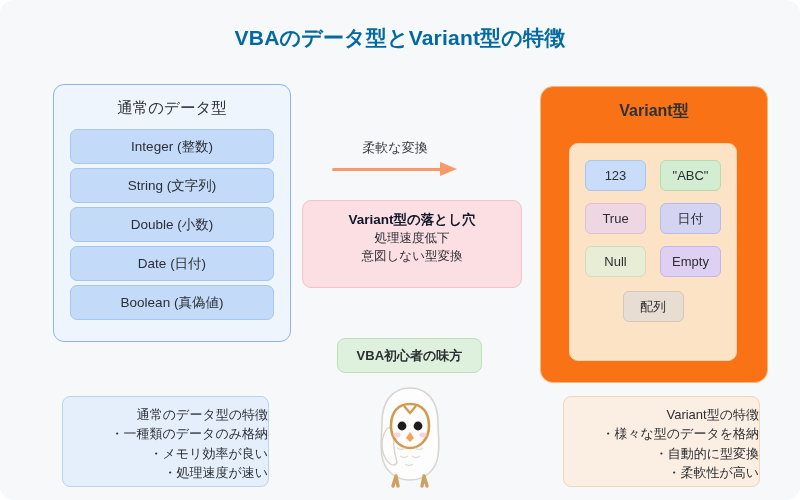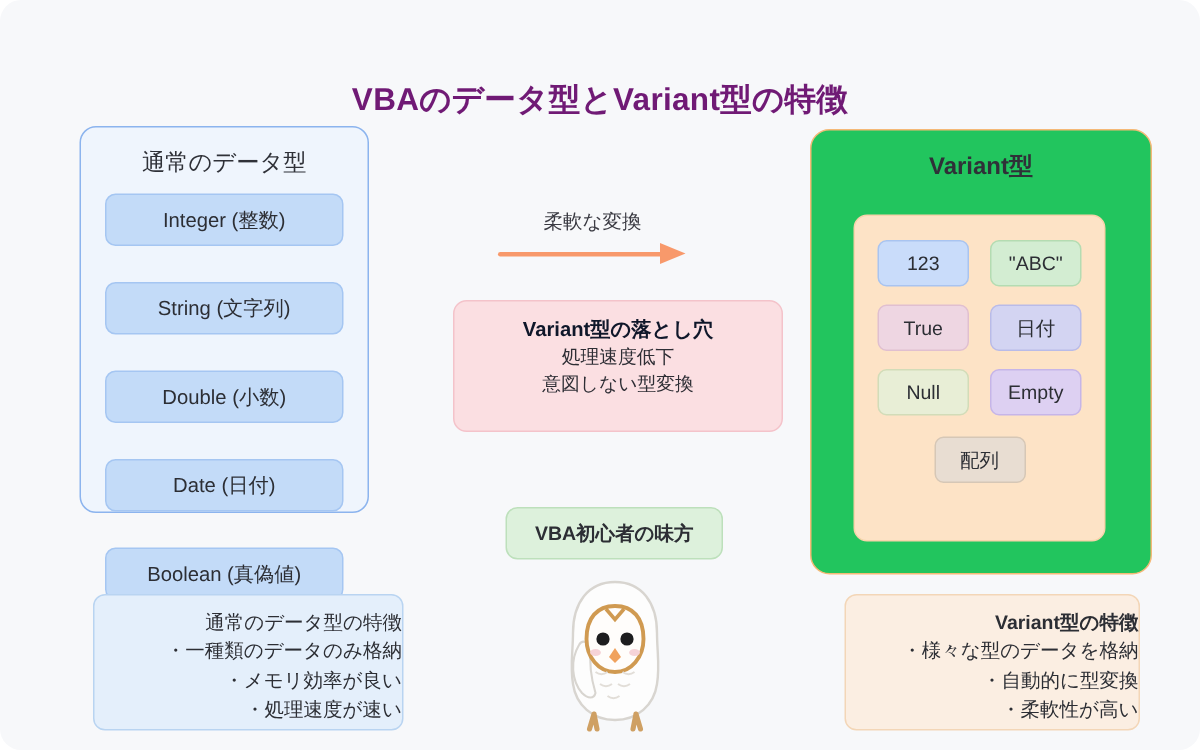--- a/index.html
+++ b/index.html
@@ -22,47 +22,46 @@
   
   .title {
     position: absolute;
     left: 0;
     top: 24px;
     width: 800px;
     text-align: center;
     font-size: 21px;
     font-weight: bold;
     letter-spacing: 0.2px;
-    color: #701a75;
-    margin-top: 28px;
+    color: #0369a1;
   }
 
   
   .left-panel {
     position: absolute;
     left: 53px;
     top: 84px;
-    width: 193px;
+    width: 238px;
     height: 258px;
     box-sizing: border-box;
     background: #eff5fd;
     border: 1.6px solid #8cb4ee;
     border-radius: 11px;
   }
   .left-panel-title {
     margin-top: 13px;
     text-align: center;
     font-size: 15.5px;
     color: #2f3138;
   }
   .type-list {
     margin: 10px 16px 0 16px;
     display: flex;
     flex-direction: column;
-    gap: 24px;
+    gap: 4px;
   }
   .type-chip {
     height: 35px;
     box-sizing: border-box;
     background: #c3dbf8;
     border: 1.3px solid #a5c6f2;
     border-radius: 7px;
     display: flex;
     align-items: center;
     justify-content: center;
@@ -92,36 +91,36 @@
     width: 197px;
     height: 91px;
     background: #fbeee2;
     border: 1.2px solid #f3d6b7;
   }
   .note-head {
     font-size: 13px;
     line-height: 19px;
     color: #2c2e34;
   }
-  .note-head.bold { font-weight: bold; padding-left: 38px; }
+  .note-head.bold { font-weight: normal; padding-left: 38px; }
   .note-line {
     font-size: 13px;
     line-height: 19.5px;
     color: #2c2e34;
   }
 
   
   .right-panel {
     position: absolute;
     left: 540px;
     top: 86px;
     width: 228px;
     height: 297px;
     box-sizing: border-box;
-    background: #22c55e;
+    background: #f97316;
     border: 1.8px solid #f5b977;
     border-radius: 13px;
   }
   .right-panel-title {
     margin-top: 14px;
     text-align: center;
     font-size: 16px;
     font-weight: bold;
     color: #2f3138;
   }

